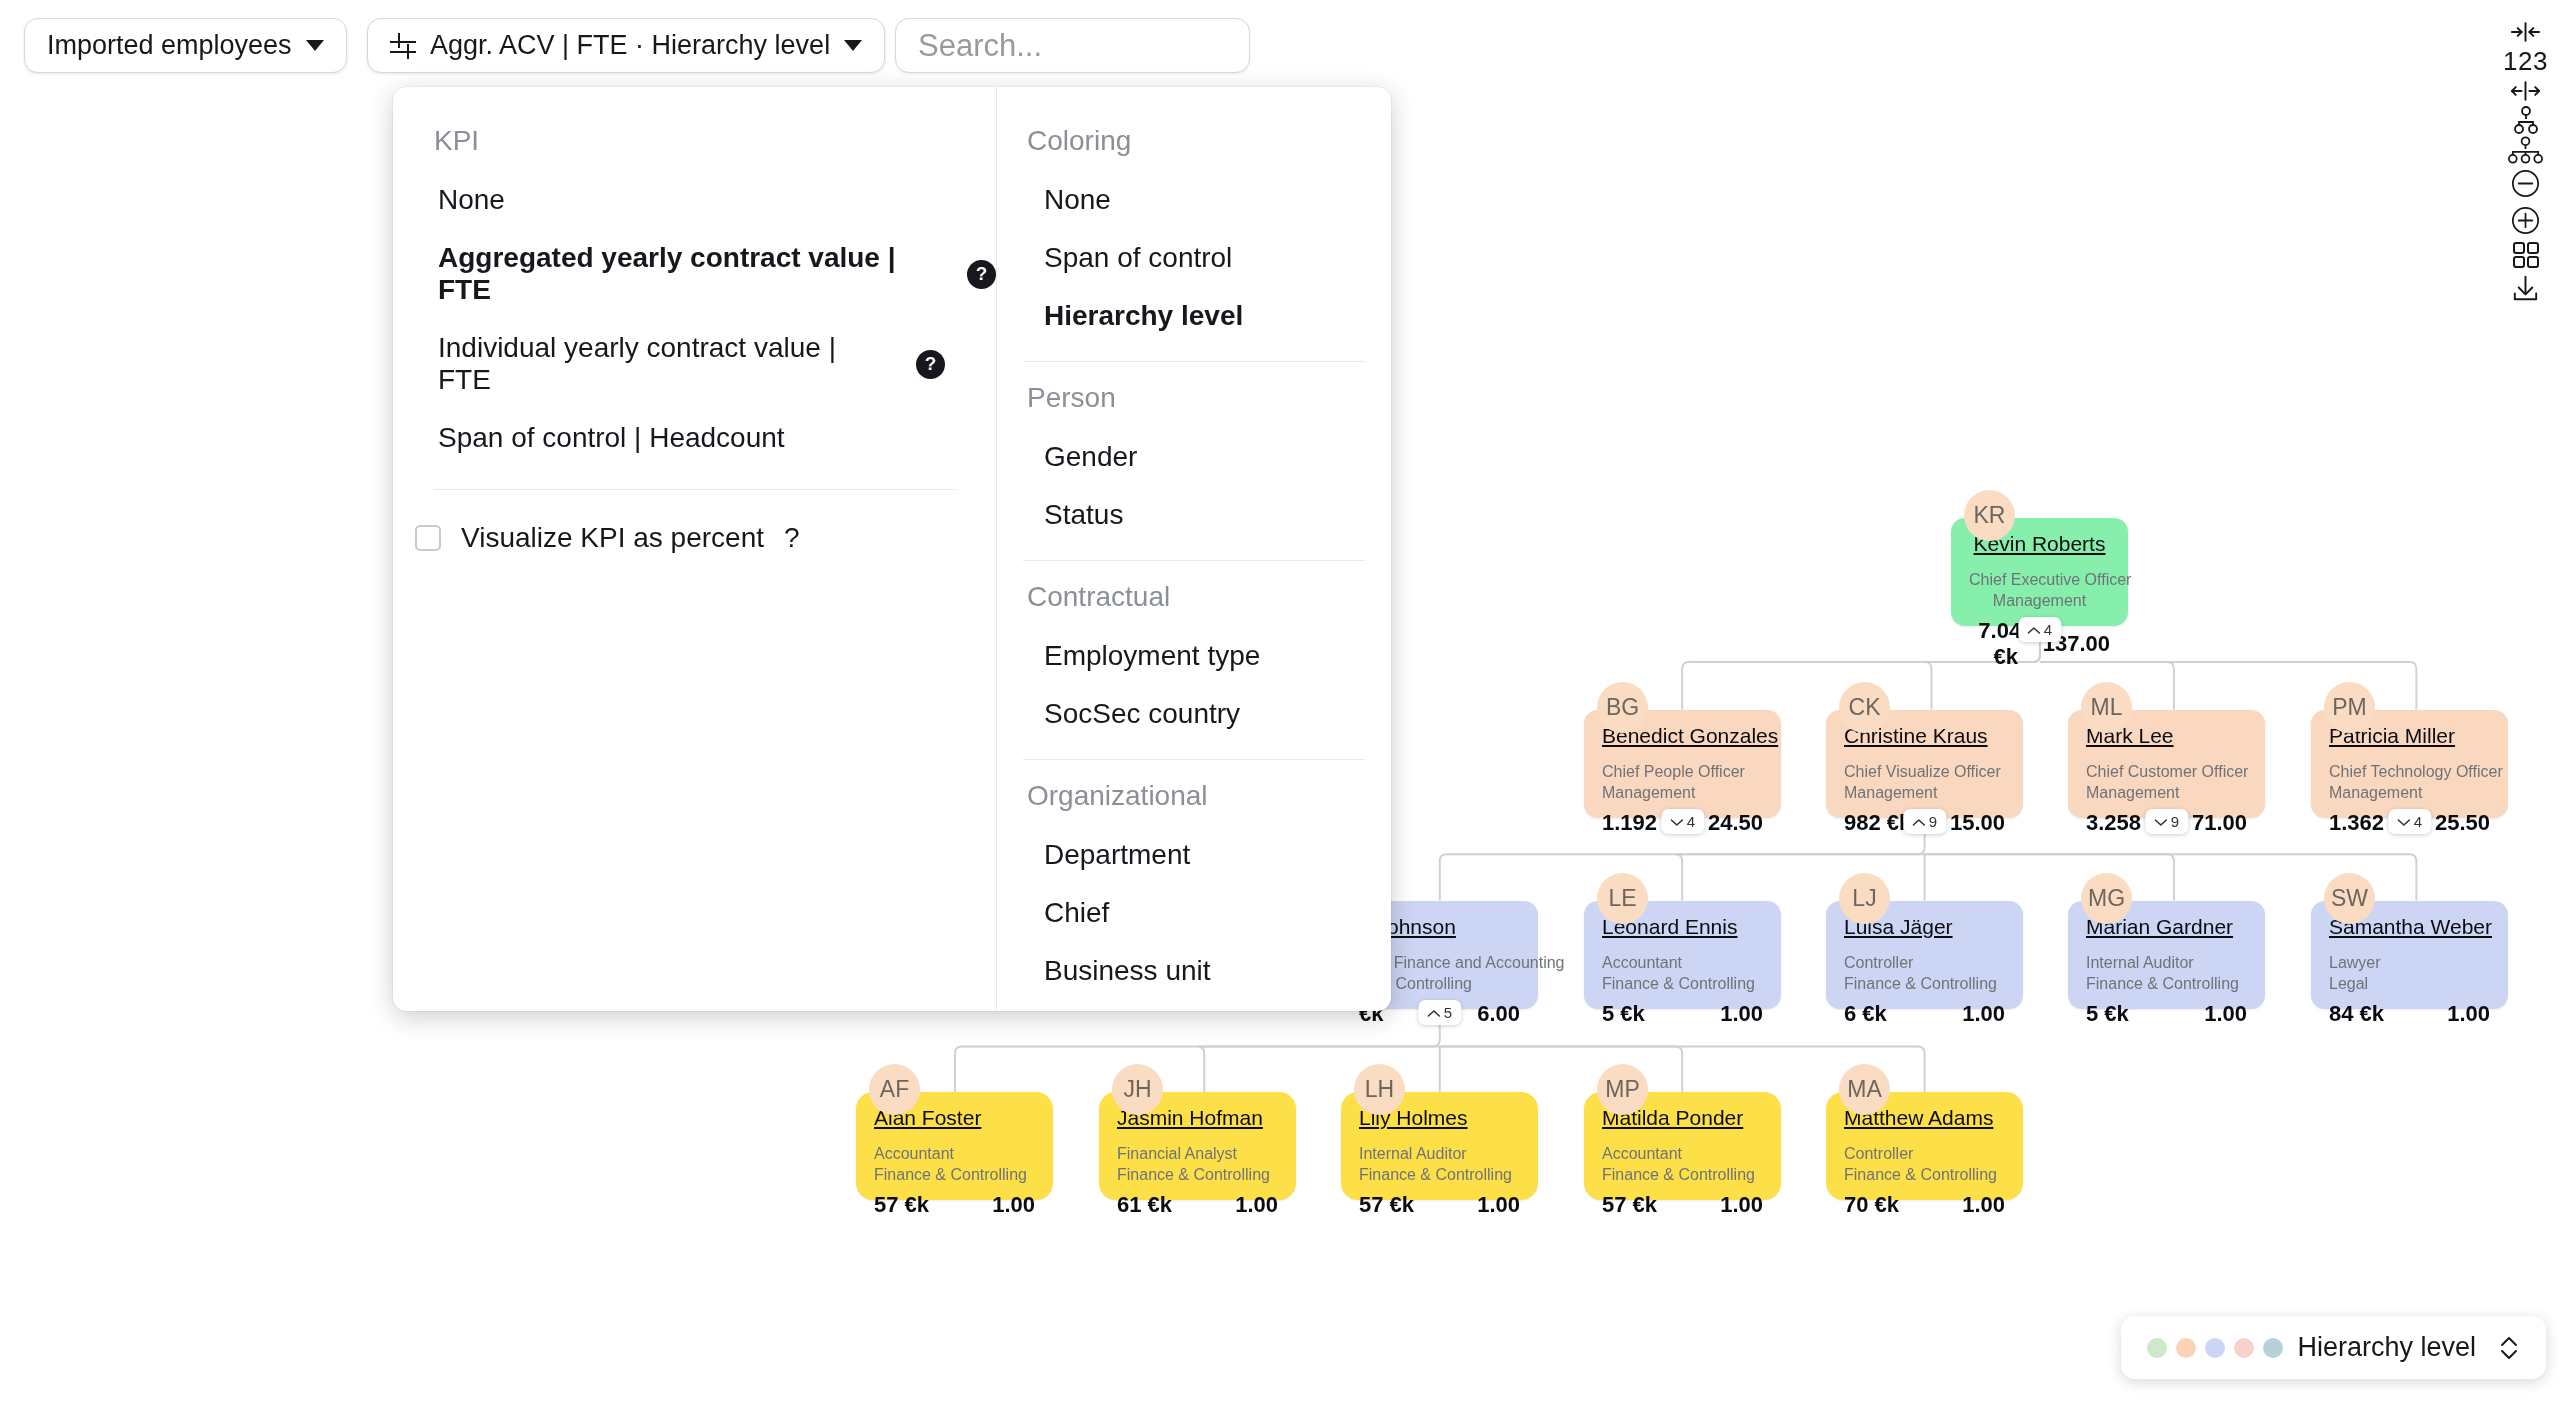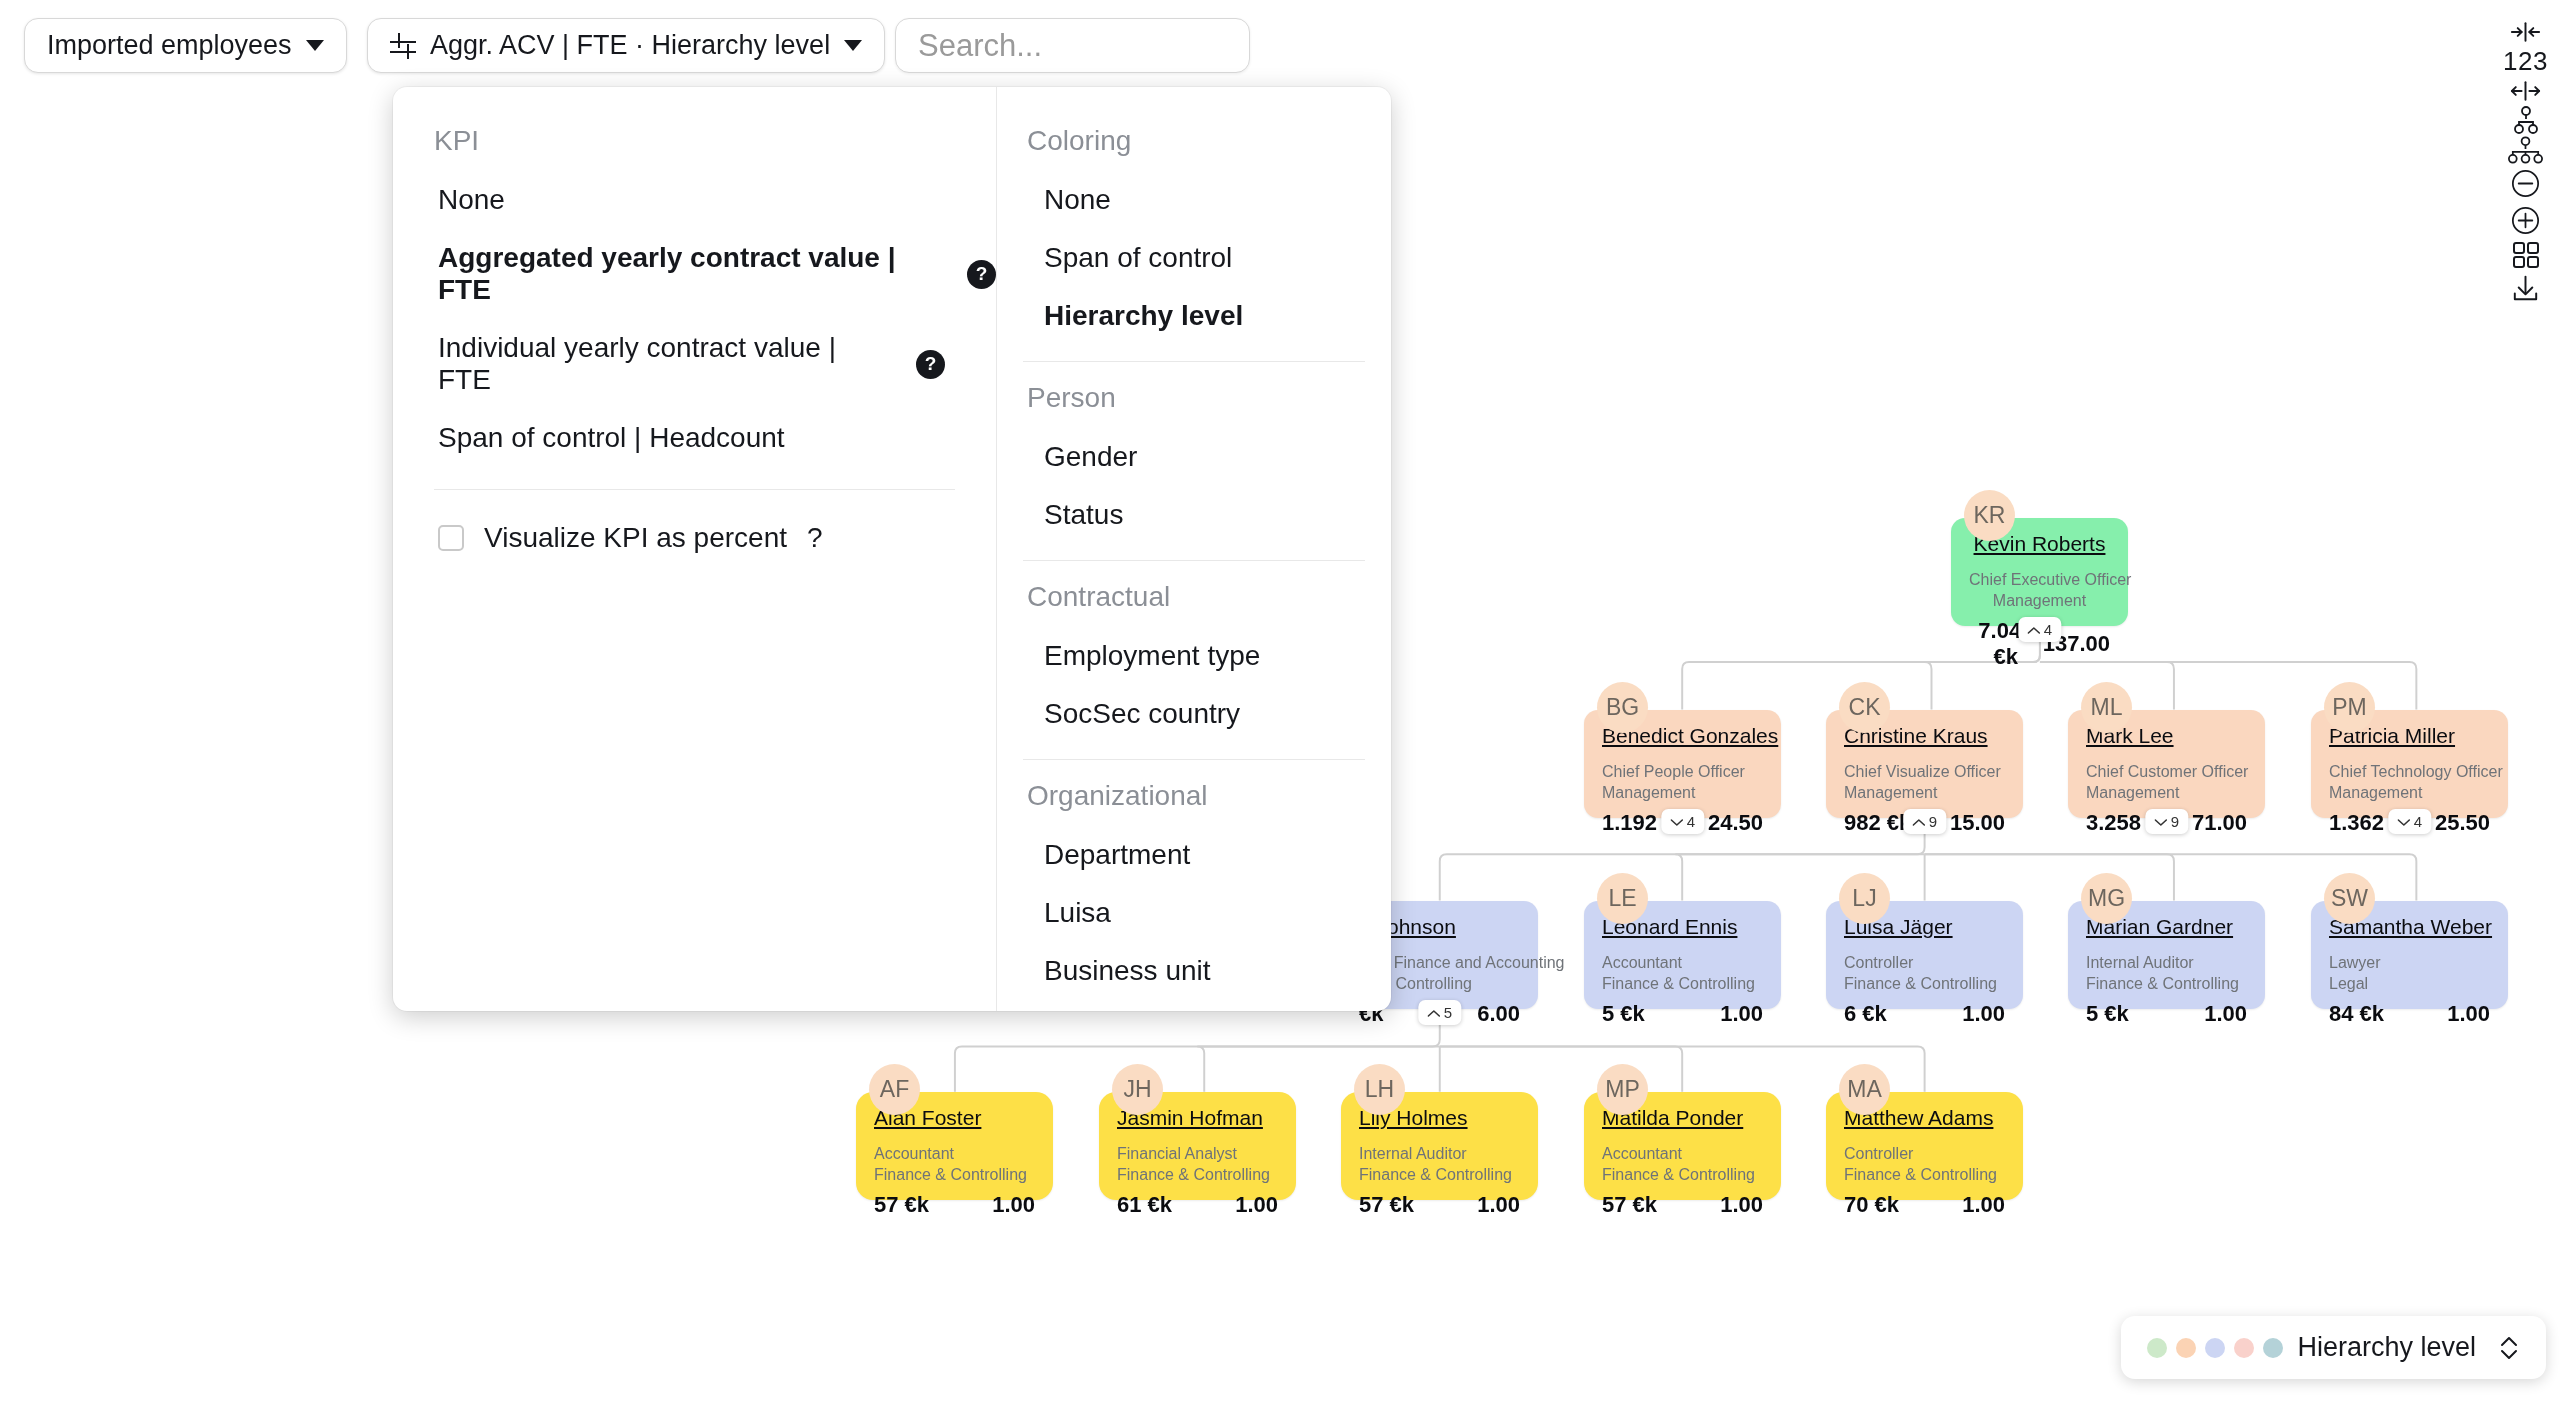--- a/index.html
+++ b/index.html
@@ -63,21 +63,21 @@
   .dd-right .dd-item { padding-left:47px; }
   .dd-item.active { font-weight:700; }
   .dd-item .qmark {
     display:inline-flex; align-items:center; justify-content:center;
     width:29px; height:29px; border-radius:50%; background:#16181d; color:#fff;
     font-size:19px; font-weight:700; margin-left:14px; flex:0 0 29px;
   }
   .dd-item .spacer { flex:1 1 auto; }
   .dd-sep { height:1px; background:#e8e8e8; margin:22px 41px 14px 41px; }
   .dd-right .dd-sep { margin:16px 26px 10px 26px; }
-  .dd-check { display:flex; align-items:center; gap:20px; padding:18px 0 0 45px; font-size:28px; color:#16181d; cursor:pointer;}
+  .dd-check { display:flex; align-items:center; gap:20px; padding:18px 0 0 22px; font-size:28px; color:#16181d; cursor:pointer;}
   .dd-check .box { width:26px;height:26px;border:2px solid #c9c9c9;border-radius:5px;background:#fff;flex:0 0 26px;}
 
   
   #chart { position:absolute; left:0; top:118px; width:2576px; height:1303px; }
   svg.links { position:absolute; left:0; top:0; width:2576px; height:1303px; pointer-events:none; }
 
   .node { position:absolute; }
   .card {
     position:absolute; left:0; top:28px; width:100%; height:108px;
     border-radius:14px; padding:14px 18px 0 18px;
@@ -527,21 +527,21 @@
           <div class="dd-head">Person</div>
           <div class="dd-item">Gender</div>
           <div class="dd-item">Status</div>
           <div class="dd-sep"></div>
           <div class="dd-head">Contractual</div>
           <div class="dd-item">Employment type</div>
           <div class="dd-item">SocSec country</div>
           <div class="dd-sep"></div>
           <div class="dd-head">Organizational</div>
           <div class="dd-item">Department</div>
-          <div class="dd-item">Luisa</div>
+          <div class="dd-item">Chief</div>
           <div class="dd-item">Business unit</div>
           <div class="dd-item">Office</div>
         </div>
     </div>
   </div>
 
 </div>
 
 
 </body></html>

